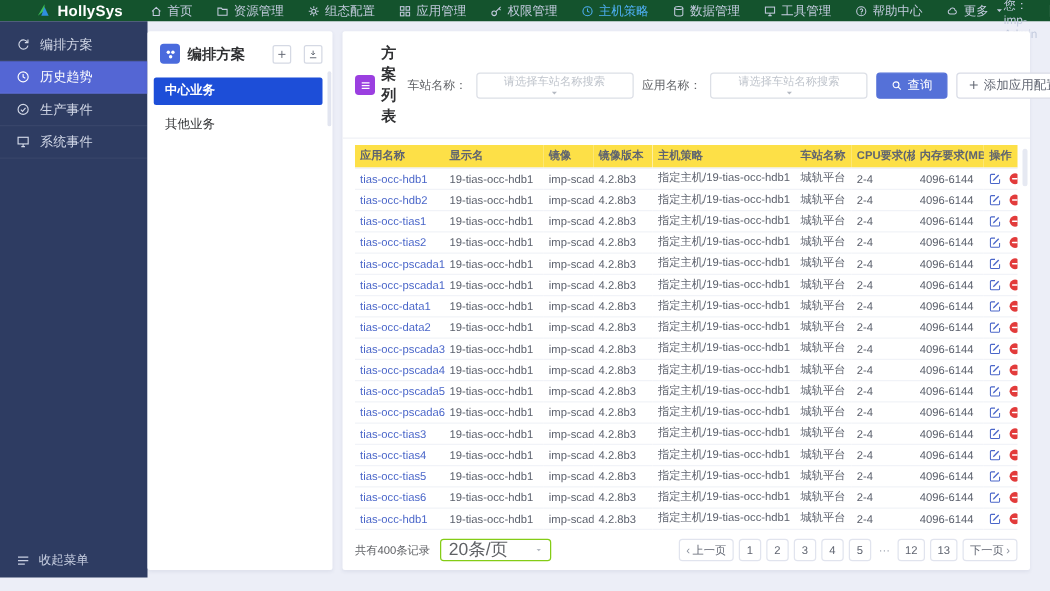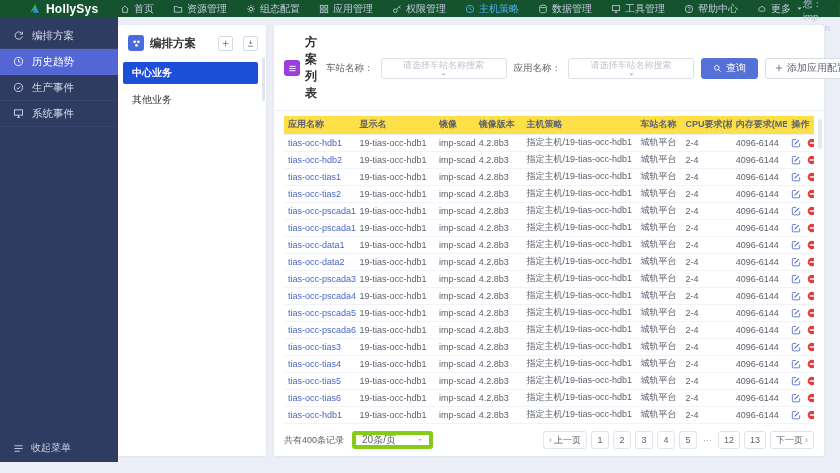--- a/index.html
+++ b/index.html
@@ -65,21 +65,21 @@
   thead th { background:#fde047; font-size:9px; color:#5f6470; font-weight:bold; text-align:left; height:18px; padding:0 4px; white-space:nowrap; overflow:hidden; border-bottom:1px solid #edeff5; }
   tbody td { font-size:9px; color:#5a5f6b; height:17px; padding:0 4px; border-bottom:1px solid #f1f3f8; white-space:nowrap; overflow:hidden; }
   a.link { color:#4a66c9; text-decoration:none; cursor:pointer; }
   .act-icons { display:flex; align-items:center; gap:6px; }
   .edit-ic { color:#4a66c9; font-size:10px; cursor:pointer; }
   .forbid-ic { font-size:10px; cursor:pointer; }
   .tbl-scroll { position:absolute; right:2px; top:8px; width:4px; height:30px; background:#e6e9f2; border-radius:2px; }
 
   .pr-footer { display:flex; align-items:center; padding:5px 10px 7px 10px; }
   .total { font-size:9px; color:#606266; margin-right:8px; }
-  .size-select { height:18px; border:4px solid #84cc16; border-radius:3px; background:#fff; display:flex; align-items:center; gap:21px; padding:0 6px; font-size:10px; color:#606266; cursor:pointer; }
+  .size-select { height:18px; border:1px solid #84cc16; border-radius:3px; background:#fff; display:flex; align-items:center; gap:21px; padding:0 6px; font-size:14px; color:#606266; cursor:pointer; }
   .size-select .caret { font-size:6px; color:#b4b9c2; }
   .pager { margin-left:auto; display:flex; align-items:center; gap:4px; }
   .pg-chip { min-width:18px; height:18px; border:1px solid #e1e4ee; background:#fff; border-radius:3px; font-size:9px; color:#5f6470; display:flex; align-items:center; justify-content:center; padding:0 5px; cursor:pointer; gap:2px; }
   .pg-dots { font-size:9px; color:#9ba1ad; padding:0 2px; }
   .chev { font-size:9px; color:#8a909c; }
 </style>
 </head>
 <body>
 
 <header class="navbar">

